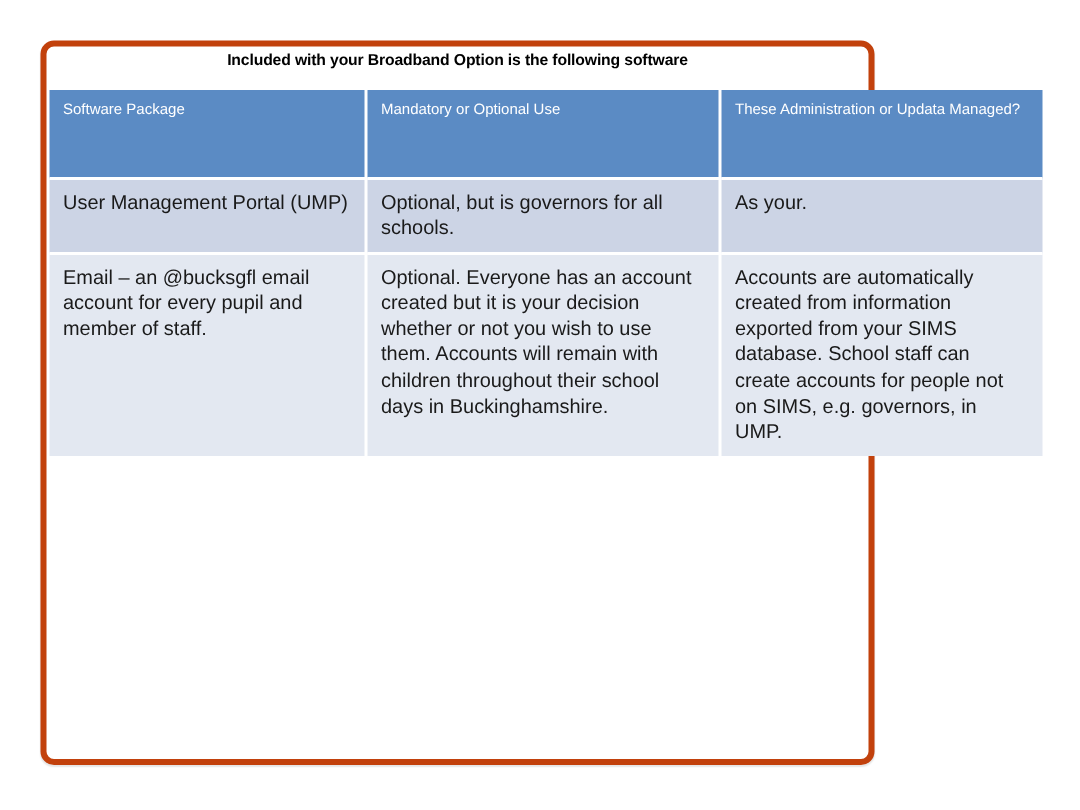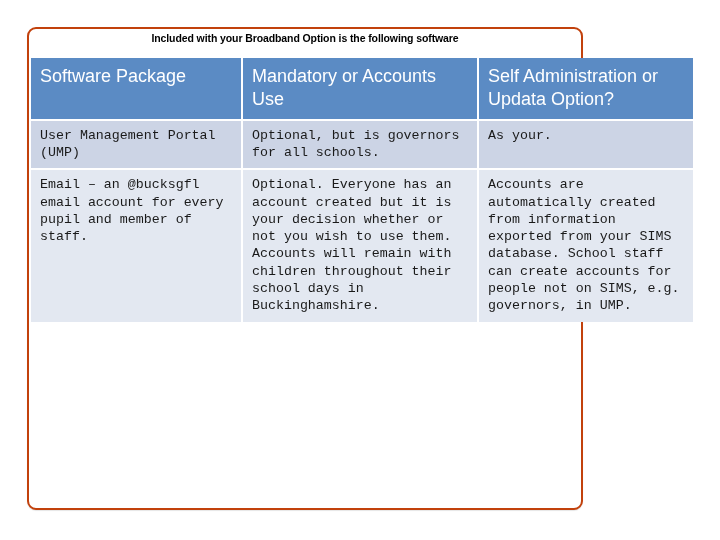--- a/index.html
+++ b/index.html
@@ -16,21 +16,21 @@
   }
 
   
   #slide-frame {
     position: absolute;
     left: 27px;
     top: 27px;
     width: 556px;
     height: 483px;
     box-sizing: border-box;
-    border: 2px solid #c2410c;
+    border: 4px solid #c2410c;
     border-radius: 9px;
     background: #ffffff;
     box-shadow: 0 1px 1px rgba(0,0,0,0.10);
   }
 
   #slide-title {
     position: absolute;
     left: 0;
     top: 3px;
     width: 100%;
@@ -69,50 +69,50 @@
     font-weight: normal;
   }
   #software-table th:last-child,
   #software-table td:last-child {
     border-right: none;
   }
 
   #software-table thead th {
     background: #5b8bc4;
     color: #ffffff;
-    font-size: 18px;
+    font-size: 10px;
     height: 44px;
     padding-top: 7px;
   }
 
   #software-table tbody tr.row-a td { background: #ccd4e5; }
   #software-table tbody tr.row-b td { background: #e3e8f1; }
 
   #software-table tbody tr:last-child td { border-bottom: none; }
 
-  .cell-text { display: block; white-space: pre-line; font-family: Liberation Mono, monospace; }
+  .cell-text { display: block; white-space: pre-line; }
 </style>
 </head>
 <body>
 
 <div id="slide-frame">
 
   <div id="slide-title">Included with your Broadband Option is the following software</div>
 
   <table id="software-table">
     <colgroup>
       <col class="c1">
       <col class="c2">
       <col class="c3">
     </colgroup>
     <thead>
       <tr>
         <th>Software Package</th>
-        <th>Mandatory or Accounts Use</th>
-        <th>Self Administration or Updata Option?</th>
+        <th>Mandatory or Optional Use</th>
+        <th>These Administration or Updata Managed?</th>
       </tr>
     </thead>
     <tbody>
       <tr class="row-a">
         <td>
           <span class="cell-text">User Management Portal (UMP)</span>
         </td>
         <td>
           <span class="cell-text">Optional, but is governors for all schools.</span>
         </td>

